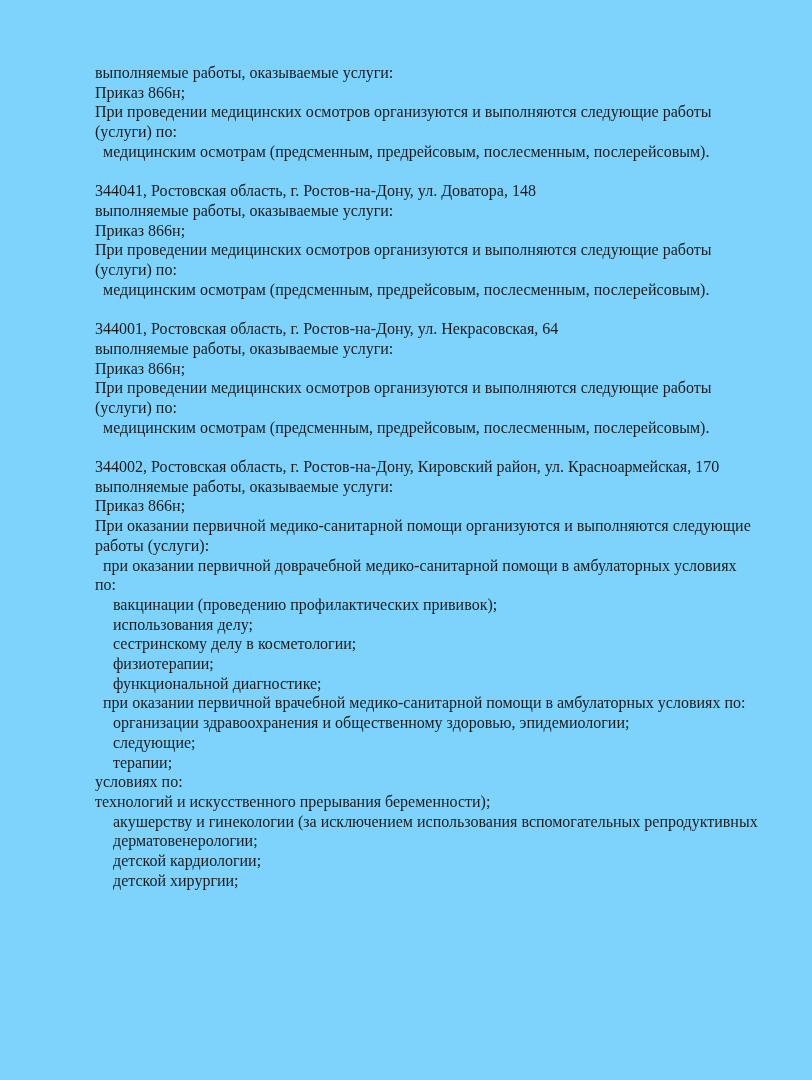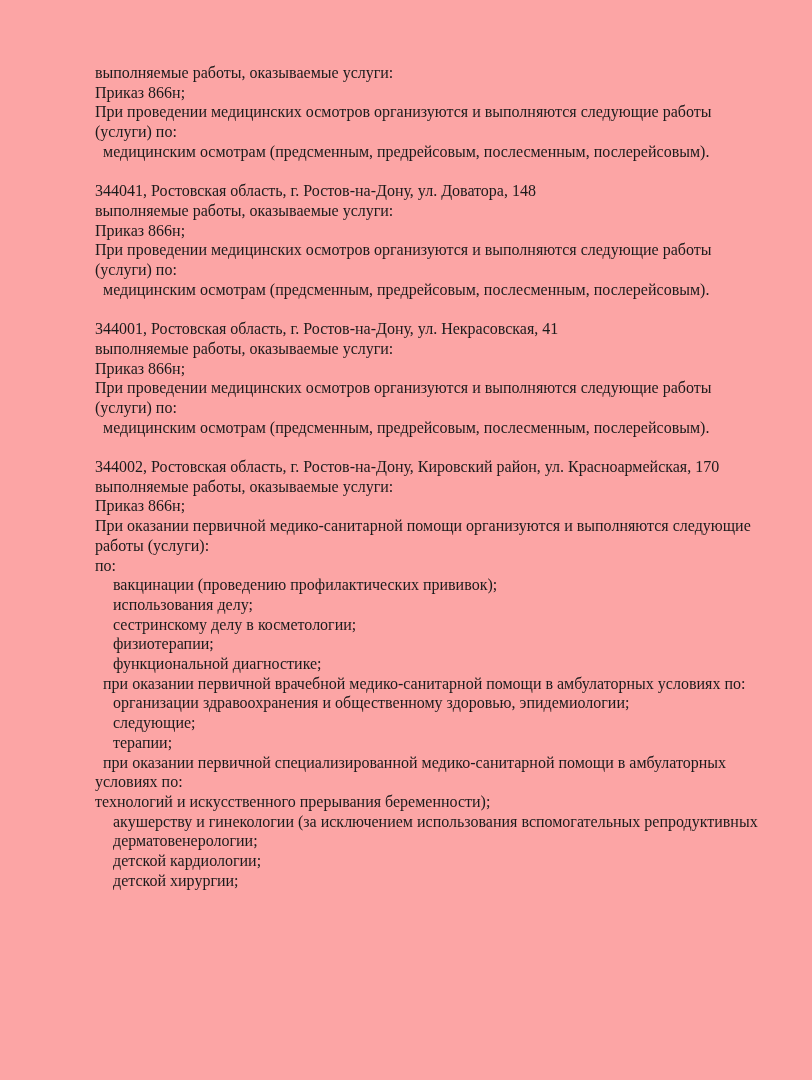--- a/index.html
+++ b/index.html
@@ -7,21 +7,21 @@
     padding: 0;
     width: 812px;
     height: 1080px;
     background: #ffffff;
     overflow: hidden;
   }
   .page {
     position: relative;
     width: 812px;
     height: 1080px;
-    background: #fca5a5;
+    background: #7dd3fc;
   }
   .doc {
     position: absolute;
     left: 95px;
     top: 63px;
     width: 705px;
     font-family: "Liberation Serif", "DejaVu Serif", serif;
     font-size: 16px;
     line-height: 19.7px;
     color: #1b1b1b;
@@ -55,44 +55,44 @@
       </div>
       <div class="block">
         <div class="line indent-0">344041, Ростовская область, г. Ростов-на-Дону, ул. Доватора, 148</div>
         <div class="line indent-0">выполняемые работы, оказываемые услуги:</div>
         <div class="line indent-0">Приказ 866н;</div>
         <div class="line indent-0">При проведении медицинских осмотров организуются и выполняются следующие работы</div>
         <div class="line indent-0">(услуги) по:</div>
         <div class="line indent-1">медицинским осмотрам (предсменным, предрейсовым, послесменным, послерейсовым).</div>
       </div>
       <div class="block">
-        <div class="line indent-0">344001, Ростовская область, г. Ростов-на-Дону, ул. Некрасовская, 41</div>
+        <div class="line indent-0">344001, Ростовская область, г. Ростов-на-Дону, ул. Некрасовская, 64</div>
         <div class="line indent-0">выполняемые работы, оказываемые услуги:</div>
         <div class="line indent-0">Приказ 866н;</div>
         <div class="line indent-0">При проведении медицинских осмотров организуются и выполняются следующие работы</div>
         <div class="line indent-0">(услуги) по:</div>
         <div class="line indent-1">медицинским осмотрам (предсменным, предрейсовым, послесменным, послерейсовым).</div>
       </div>
       <div class="block">
         <div class="line indent-0">344002, Ростовская область, г. Ростов-на-Дону, Кировский район, ул. Красноармейская, 170</div>
         <div class="line indent-0">выполняемые работы, оказываемые услуги:</div>
         <div class="line indent-0">Приказ 866н;</div>
         <div class="line indent-0">При оказании первичной медико-санитарной помощи организуются и выполняются следующие</div>
         <div class="line indent-0">работы (услуги):</div>
+        <div class="line indent-1">при оказании первичной доврачебной медико-санитарной помощи в амбулаторных условиях</div>
         <div class="line indent-0">по:</div>
         <div class="line indent-2">вакцинации (проведению профилактических прививок);</div>
         <div class="line indent-2">использования делу;</div>
         <div class="line indent-2">сестринскому делу в косметологии;</div>
         <div class="line indent-2">физиотерапии;</div>
         <div class="line indent-2">функциональной диагностике;</div>
         <div class="line indent-1">при оказании первичной врачебной медико-санитарной помощи в амбулаторных условиях по:</div>
         <div class="line indent-2">организации здравоохранения и общественному здоровью, эпидемиологии;</div>
         <div class="line indent-2">следующие;</div>
         <div class="line indent-2">терапии;</div>
-        <div class="line indent-1">при оказании первичной специализированной медико-санитарной помощи в амбулаторных</div>
         <div class="line indent-0">условиях по:</div>
         <div class="line indent-0">технологий и искусственного прерывания беременности);</div>
         <div class="line indent-2">акушерству и гинекологии (за исключением использования вспомогательных репродуктивных</div>
         <div class="line indent-2">дерматовенерологии;</div>
         <div class="line indent-2">детской кардиологии;</div>
         <div class="line indent-2">детской хирургии;</div>
       </div>
     </div>
 </div>
 

